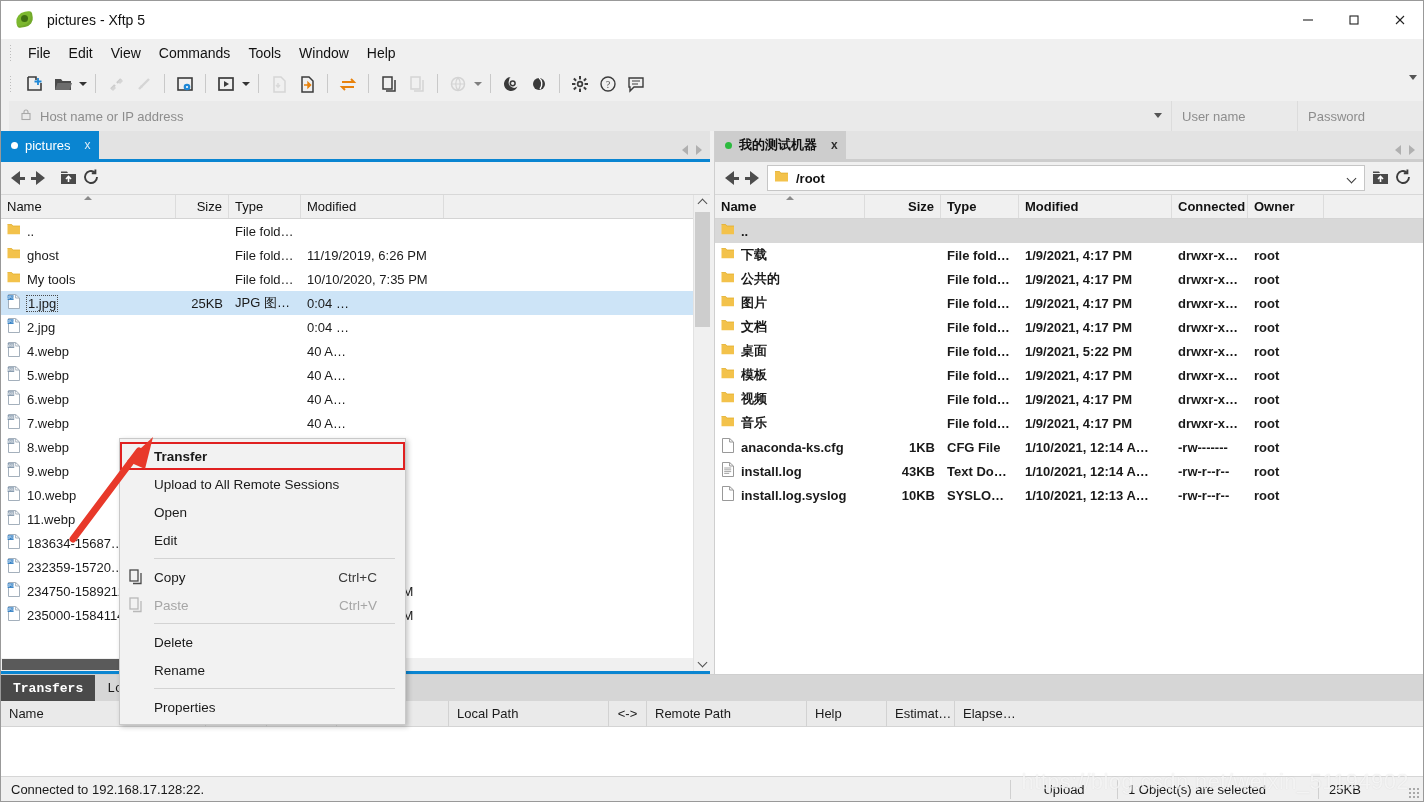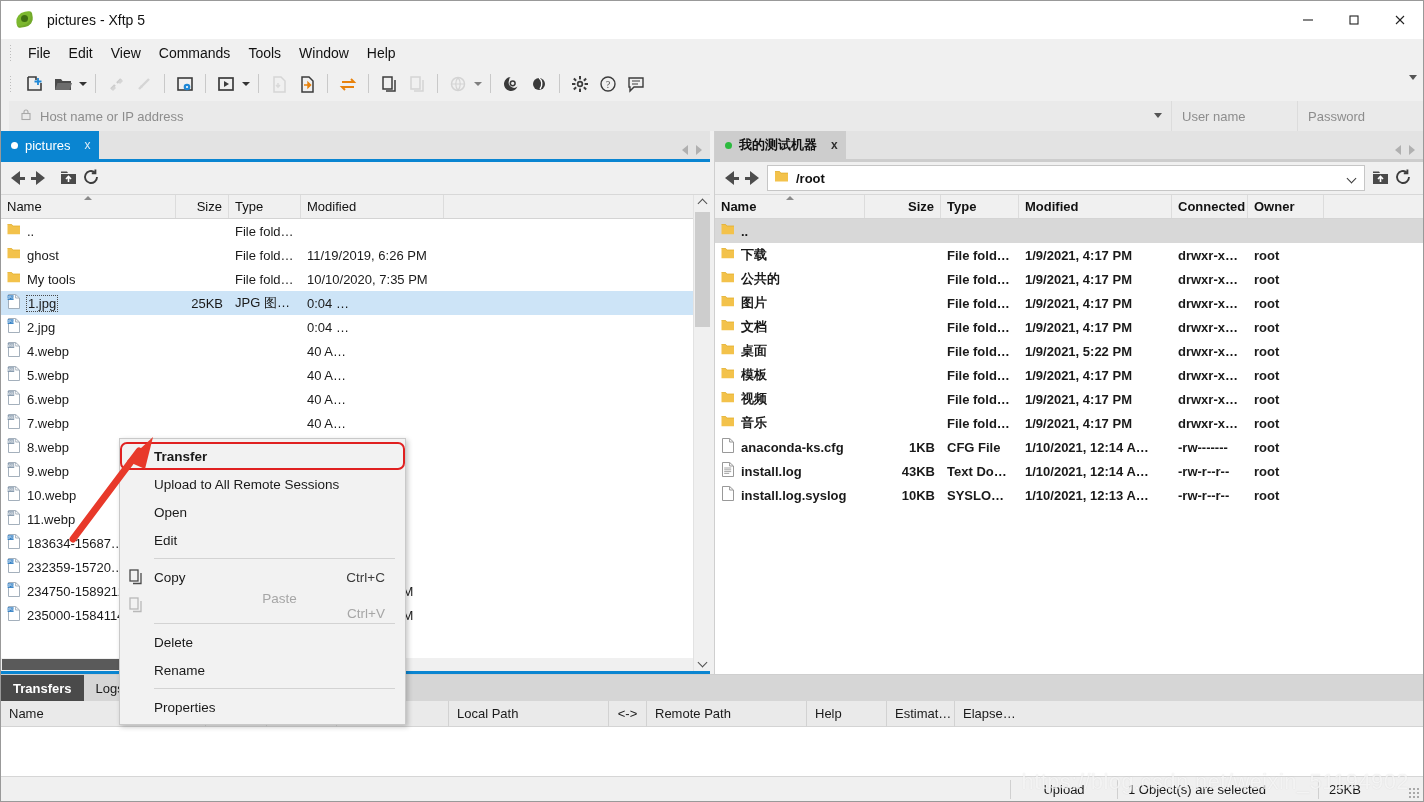--- a/index.html
+++ b/index.html
@@ -187,34 +187,34 @@
   .hsb .thumb { position:absolute; left:1px; top:1px; height:11px; width:175px; background:#5a5a5a; }
   .pane-focus-line { height:3px; flex:0 0 3px; background:#0a85d1; }
 
   
   .ctxmenu {
     position:absolute; left:118px; top:307px; width:287px;
     background:#f2f2f2; border:1px solid #c9c9c9;
     box-shadow:2px 2px 5px rgba(0,0,0,.22); z-index:40;
     padding:3px 0; font-size:13.5px;
   }
-  .ctxitem { height:28px; display:flex; align-items:center; position:relative; padding-left:34px;border-radius:7px; }
+  .ctxitem { height:28px; display:flex; align-items:center; position:relative; padding-left:34px; }
   .ctxitem .ico { position:absolute; left:7px; top:5px; width:19px; height:19px; }
-  .ctxitem .accel { margin-left:auto; padding-right:20px; color:#3b3b3b; }
-  .ctxitem.disabled, .ctxitem.disabled .accel { color:#a6a6a6;flex-direction:column; }
+  .ctxitem .accel { margin-left:auto; padding-right:28px; color:#3b3b3b; }
+  .ctxitem.disabled, .ctxitem.disabled .accel { color:#a6a6a6; }
   .ctxitem.hi { outline:2px solid #e02020; outline-offset:-2px; font-weight:bold; }
   .ctxsep { height:1px; background:#d3d3d3; margin:4px 10px 4px 34px; }
 
   
   .annot { position:absolute; left:60px; top:300px; z-index:60; pointer-events:none; }
 
   
   .bottom { flex:0 0 auto; background:#f0f0f0; border-top:1px solid #cfcfcf; }
   .btabs { height:26px; display:flex; align-items:stretch; background:#d6d6d6; }
-  .btab { display:flex; align-items:center; padding:0 12px; font-size:13px; }
+  .btab { display:flex; align-items:center; padding:0 12px; font-size:13px;font-family:Liberation Mono, monospace; }
   .btab.active { background:#4a4a4a; color:#fff; font-weight:bold; }
   .bhdr { height:26px; display:flex; background:#eaeaea; border-bottom:1px solid #d4d4d4;
           font-size:13px; align-items:center; }
   .bhdr .bc { border-right:1px solid #d2d2d2; height:26px; display:flex; align-items:center; padding:0 8px; }
   .bbody { height:49px; background:#fff; }
 
   
   .status {
     height:25px; flex:0 0 25px; background:#f0f0f0; border-top:1px solid #d6d6d6;
     display:flex; align-items:center; font-size:13px; position:relative;
@@ -1070,20 +1070,21 @@
         <div class="bc" style="width: 38px; justify-content: center;">&lt;-&gt;</div>
         <div class="bc" style="width: 160px;">Remote Path</div>
         <div class="bc" style="width: 80px;">Help</div>
         <div class="bc" style="width: 68px;">Estimat…</div>
         <div class="bc" style="width: auto; flex: 1 1 auto; border-right: none;">Elapse…</div>
       </div>
     <div class="bbody"></div>
   </div>
 
   <div class="status">
+    <div class="cell">Connected to 192.168.17.128:22.</div>
     <div style="flex:1 1 auto"></div>
     <div class="sep"></div>
     <div class="cell" style="width:106px;justify-content:center">Upload</div>
     <div class="sep"></div>
     <div class="cell" style="width:200px">1 Object(s) are selected</div>
     <div class="sep"></div>
     <div class="cell" style="width:104px">25KB</div>
     <div class="grip-br"></div>
     <div class="watermark">https://blog.csdn.net/weixin_51194902</div>
   </div>

